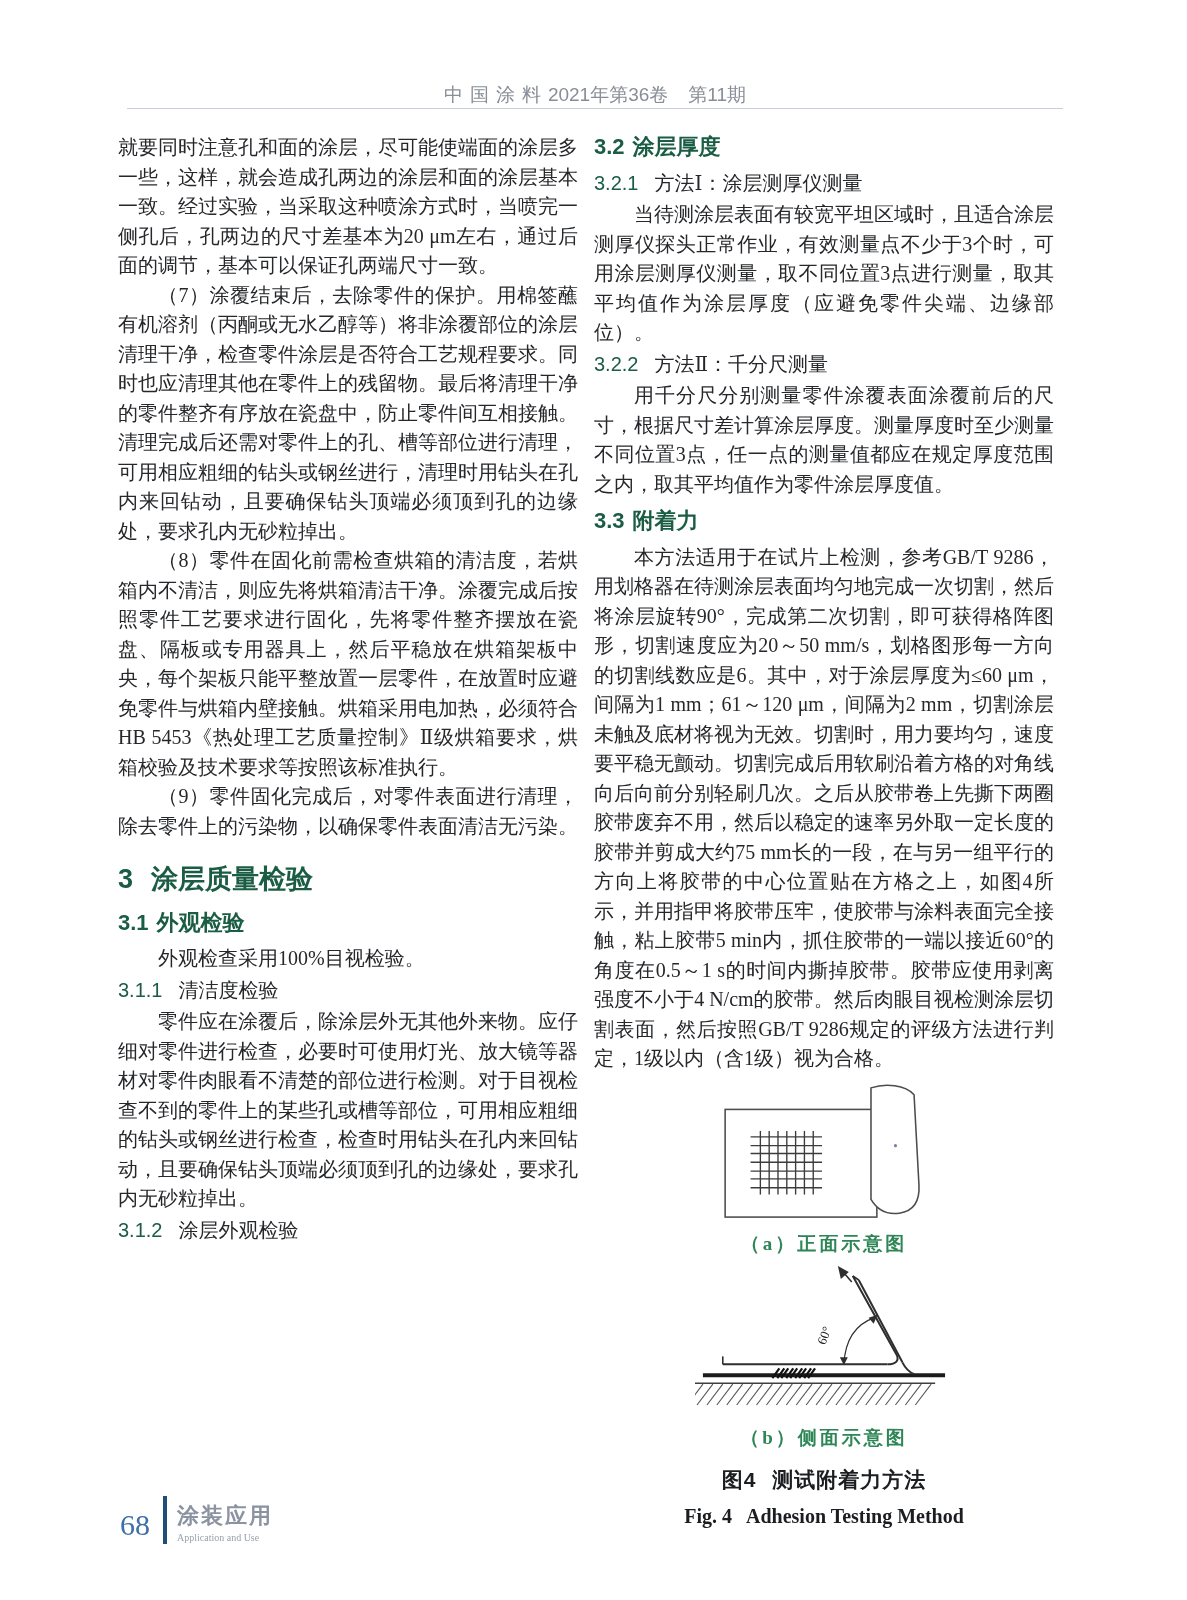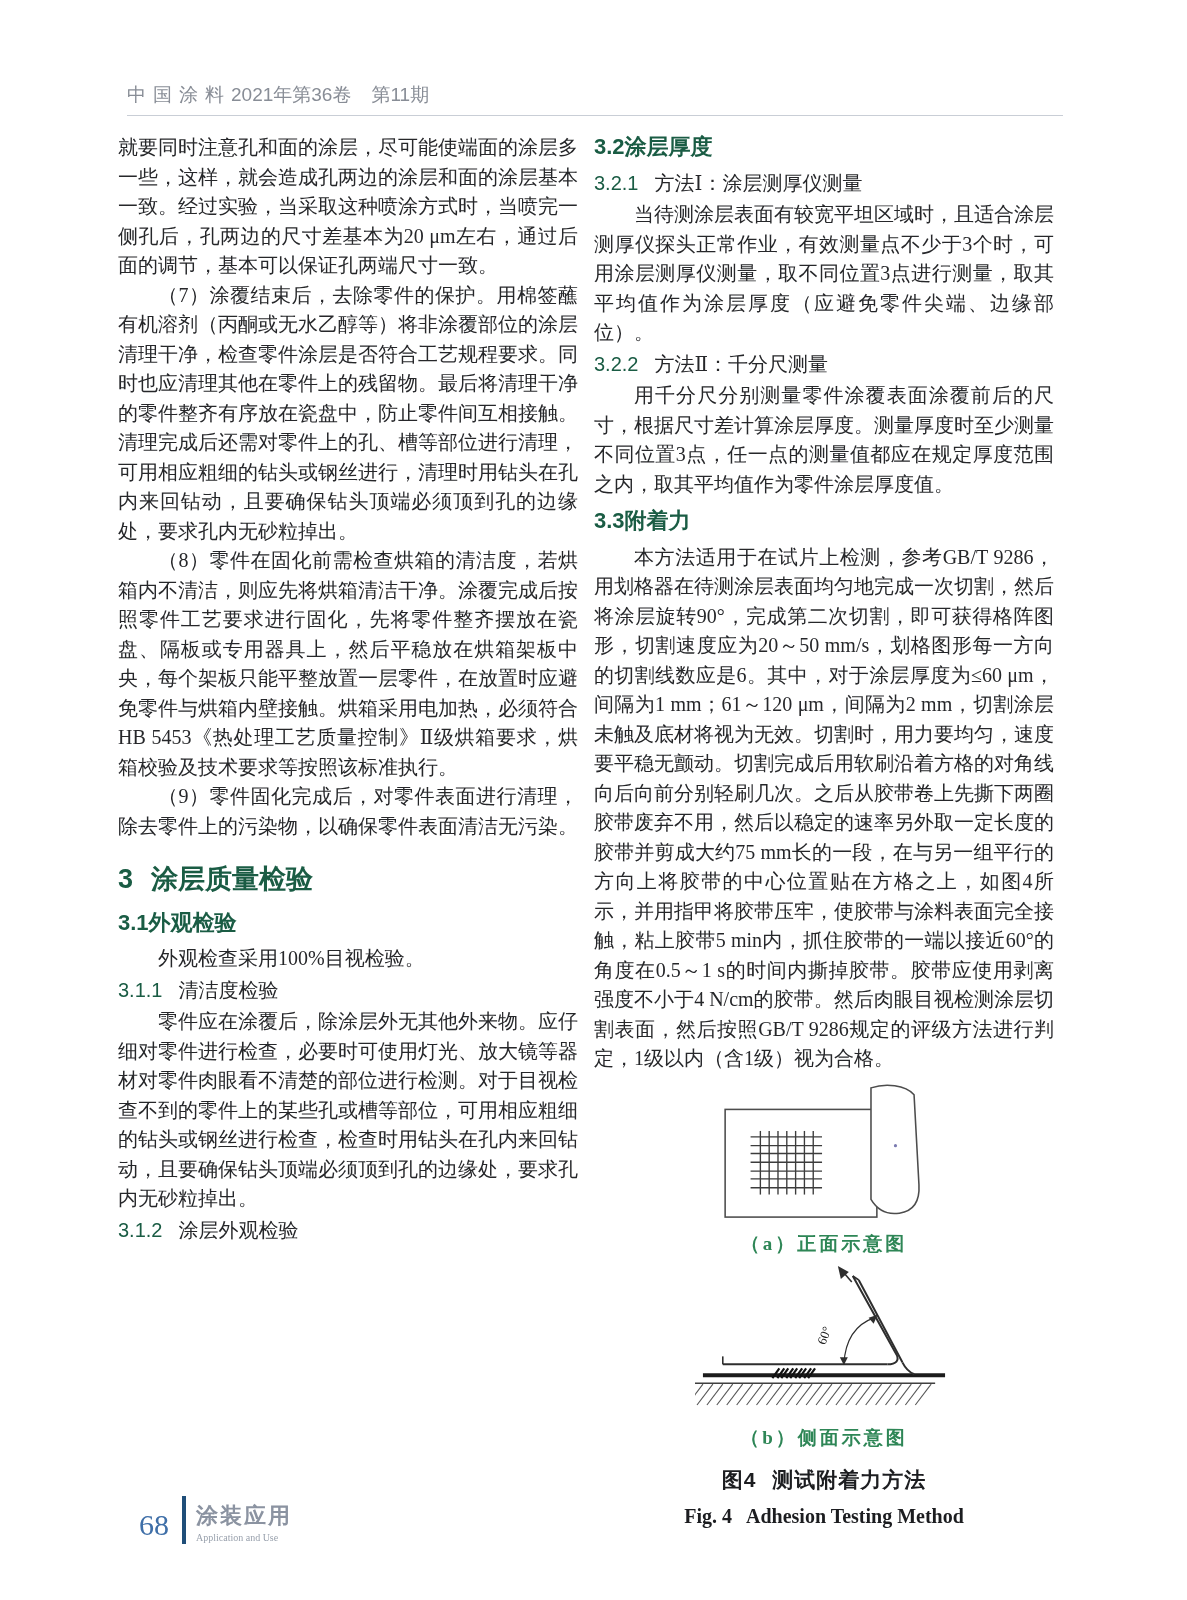--- a/index.html
+++ b/index.html
@@ -3,22 +3,22 @@
 <meta charset="utf-8">
 <style>
   html,body{margin:0;padding:0;background:#ffffff;}
   .page{
     position:relative;width:1187px;height:1600px;background:#fff;overflow:hidden;
     color:var(--body-text,#26272a);
   }
   
   .header{
     position:absolute;left:127px;width:936px;top:82px;
-    display:flex;justify-content:flex-start;align-items:flex-end;
-    padding-bottom:7px;border-bottom:1px solid var(--rule-gray,#c9ced6);
+    display:flex;justify-content:center;align-items:flex-end;
+    border-bottom:1px solid var(--rule-gray,#c9ced6);
     font-family:"Liberation Sans","DejaVu Sans",sans-serif;
     font-size:19px;color:var(--header-gray,#888d96);
   }
   .header .journal{letter-spacing:7px;}
   .header .iss{display:flex;}
   .header .vol{margin-right:20px;}
   
   .content{position:absolute;left:118px;top:133px;width:936px;display:flex;gap:16px;}
   .col{
     width:460px;font-size:20px;line-height:29.5px;text-align:justify;
@@ -29,21 +29,21 @@
   h1.sec,h2.sub,h3.subsub{display:flex;align-items:baseline;text-align:left;}
   h1.sec{
     font-family:"Liberation Sans","DejaVu Sans",sans-serif;font-weight:700;
     color:var(--heading-green,#1a5c44);font-size:27px;line-height:1.25;margin:22px 0 12px;
   }
   h1.sec .num{margin-right:18px;}
   h2.sub{
     font-family:"Liberation Sans","DejaVu Sans",sans-serif;font-weight:700;
     color:var(--heading-green,#1a5c44);font-size:22px;line-height:1.3;margin:8px 0 7px;
   }
-  h2.sub .num{margin-right:0;}
+  h2.sub .num{margin-right:8px;}
   h2.first{margin-top:0;}
   h3.subsub{font-size:20px;font-weight:400;line-height:29.5px;margin:2px 0;}
   h3.subsub .num{
     color:var(--heading-green,#1a5c44);
     font-family:"Liberation Sans","DejaVu Sans",sans-serif;margin-right:16px;
   }
   h3.subsub .ttl{color:var(--body-text,#26272a);}
   
   .figure{margin-top:8px;text-align:center;}
   .figcap{
@@ -54,21 +54,21 @@
     font-family:"Liberation Sans","DejaVu Sans",sans-serif;font-weight:700;
     font-size:21px;margin-top:14px;letter-spacing:1px;color:#1c1d20;
   }
   .figtitle-cn .num{margin-right:16px;}
   .figtitle-en{
     font-family:"Liberation Serif","DejaVu Serif",serif;font-weight:700;
     font-size:20px;margin-top:7px;color:#1c1d20;
   }
   .figtitle-en .num{margin-right:14px;}
   
-  .footer{position:absolute;left:139px;top:1496px;display:flex;align-items:flex-start;}
+  .footer{position:absolute;left:120px;top:1496px;display:flex;align-items:flex-start;}
   .footer .pageno{
     font-family:"Liberation Serif","DejaVu Serif",serif;font-size:30px;line-height:1;
     color:var(--footer-blue,#3f6fa8);margin-top:14px;
   }
   .footer .bar{width:4px;height:48px;background:var(--bar-navy,#1f4e79);margin:0 10px 0 13px;}
   .footer .cols{display:flex;flex-direction:column;justify-content:center;margin-top:7px;}
   .footer .cn{
     font-family:"Liberation Sans","DejaVu Sans",sans-serif;font-weight:700;
     font-size:22px;letter-spacing:2px;color:var(--footer-gray-blue,#8b93a1);line-height:1.2;
   }

